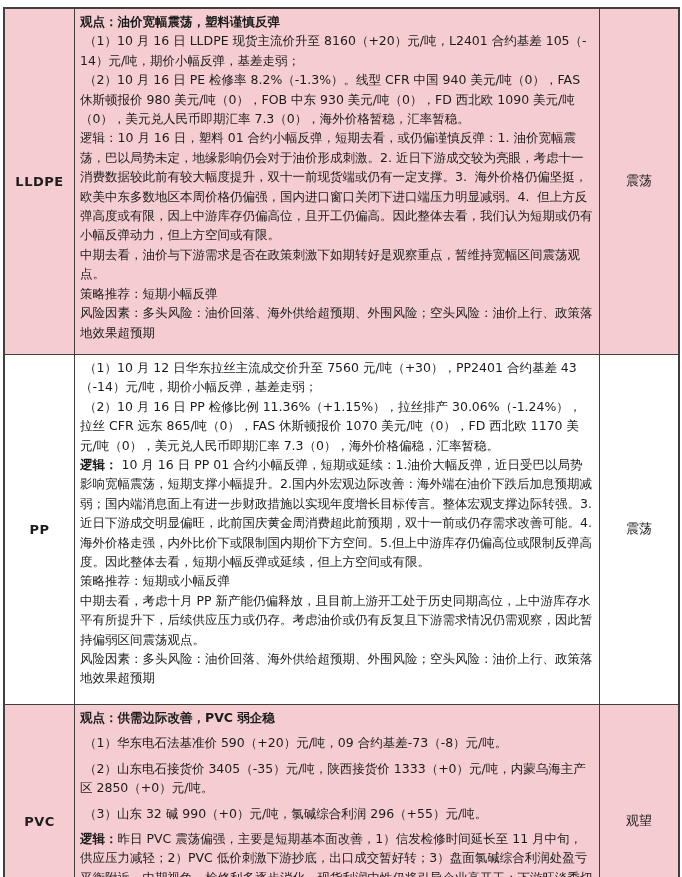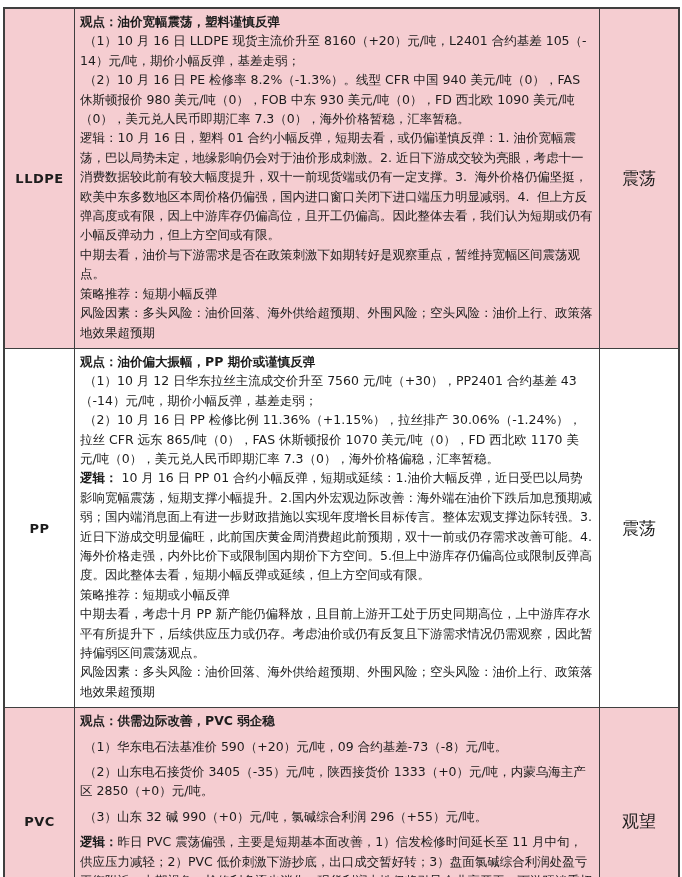--- a/index.html
+++ b/index.html
@@ -19,26 +19,26 @@
   .row:last-child { border-bottom:none; }
   .row.pink { background:#f5cdd1; }
   .row.white { background:#ffffff; }
   .cell-name {
     border-right:1px solid #3f3f3f;
     display:flex; align-items:center; justify-content:center;
     font-weight:bold; font-size:13px; letter-spacing:0.5px;
   }
   .cell-content {
     border-right:1px solid #3f3f3f;
-    padding:3px 6px 6px 5px;
+    padding:3px 6px 12px 5px;
     font-size:12.5px; line-height:19.4px;
   }
   .cell-outlook {
     display:flex; align-items:center; justify-content:center;
-    font-size:17px;
+    font-size:13px;
   }
   .para { white-space:pre-wrap; word-break:break-all; }
   .para .b { font-weight:bold; }
   .row-lldpe { min-height:330px; }
   .row-pp   { min-height:349px; }
   .row-pvc  { min-height:198px; }
   .row-pvc .para { margin-bottom:6px; }
   .row-pvc .para:last-child { margin-bottom:0; }
 </style>
 </head>
@@ -56,21 +56,20 @@
       <div class="para"><span class="b"></span><span>中期去看，油价与下游需求是否在政策刺激下如期转好是观察重点，暂维持宽幅区间震荡观点。</span></div>
       <div class="para"><span class="b"></span><span>策略推荐：短期小幅反弹</span></div>
       <div class="para"><span class="b"></span><span>风险因素：多头风险：油价回落、海外供给超预期、外围风险；空头风险：油价上行、政策落地效果超预期</span></div>
     </div>
     <div class="cell-outlook">震荡</div>
   </div>
 
   <div class="row white row-pp">
     <div class="cell-name">PP</div>
     <div class="cell-content">
-      <div class="para"><span class="b">观点：油价偏大振幅，PP 期价或谨慎反弹</span><span></span></div>
       <div class="para"><span class="b"></span><span> （1）10 月 12 日华东拉丝主流成交价升至 7560 元/吨（+30），PP2401 合约基差 43（-14）元/吨，期价小幅反弹，基差走弱；</span></div>
       <div class="para"><span class="b"></span><span> （2）10 月 16 日 PP 检修比例 11.36%（+1.15%），拉丝排产 30.06%（-1.24%），拉丝 CFR 远东 865/吨（0），FAS 休斯顿报价 1070 美元/吨（0），FD 西北欧 1170 美元/吨（0），美元兑人民币即期汇率 7.3（0），海外价格偏稳，汇率暂稳。</span></div>
       <div class="para"><span class="b">逻辑：</span><span> 10 月 16 日 PP 01 合约小幅反弹，短期或延续：1.油价大幅反弹，近日受巴以局势影响宽幅震荡，短期支撑小幅提升。2.国内外宏观边际改善：海外端在油价下跌后加息预期减弱；国内端消息面上有进一步财政措施以实现年度增长目标传言。整体宏观支撑边际转强。3.近日下游成交明显偏旺，此前国庆黄金周消费超此前预期，双十一前或仍存需求改善可能。4.海外价格走强，内外比价下或限制国内期价下方空间。5.但上中游库存仍偏高位或限制反弹高度。因此整体去看，短期小幅反弹或延续，但上方空间或有限。</span></div>
       <div class="para"><span class="b"></span><span>策略推荐：短期或小幅反弹</span></div>
       <div class="para"><span class="b"></span><span>中期去看，考虑十月 PP 新产能仍偏释放，且目前上游开工处于历史同期高位，上中游库存水平有所提升下，后续供应压力或仍存。考虑油价或仍有反复且下游需求情况仍需观察，因此暂持偏弱区间震荡观点。</span></div>
       <div class="para"><span class="b"></span><span>风险因素：多头风险：油价回落、海外供给超预期、外围风险；空头风险：油价上行、政策落地效果超预期</span></div>
     </div>
     <div class="cell-outlook">震荡</div>
   </div>
 

